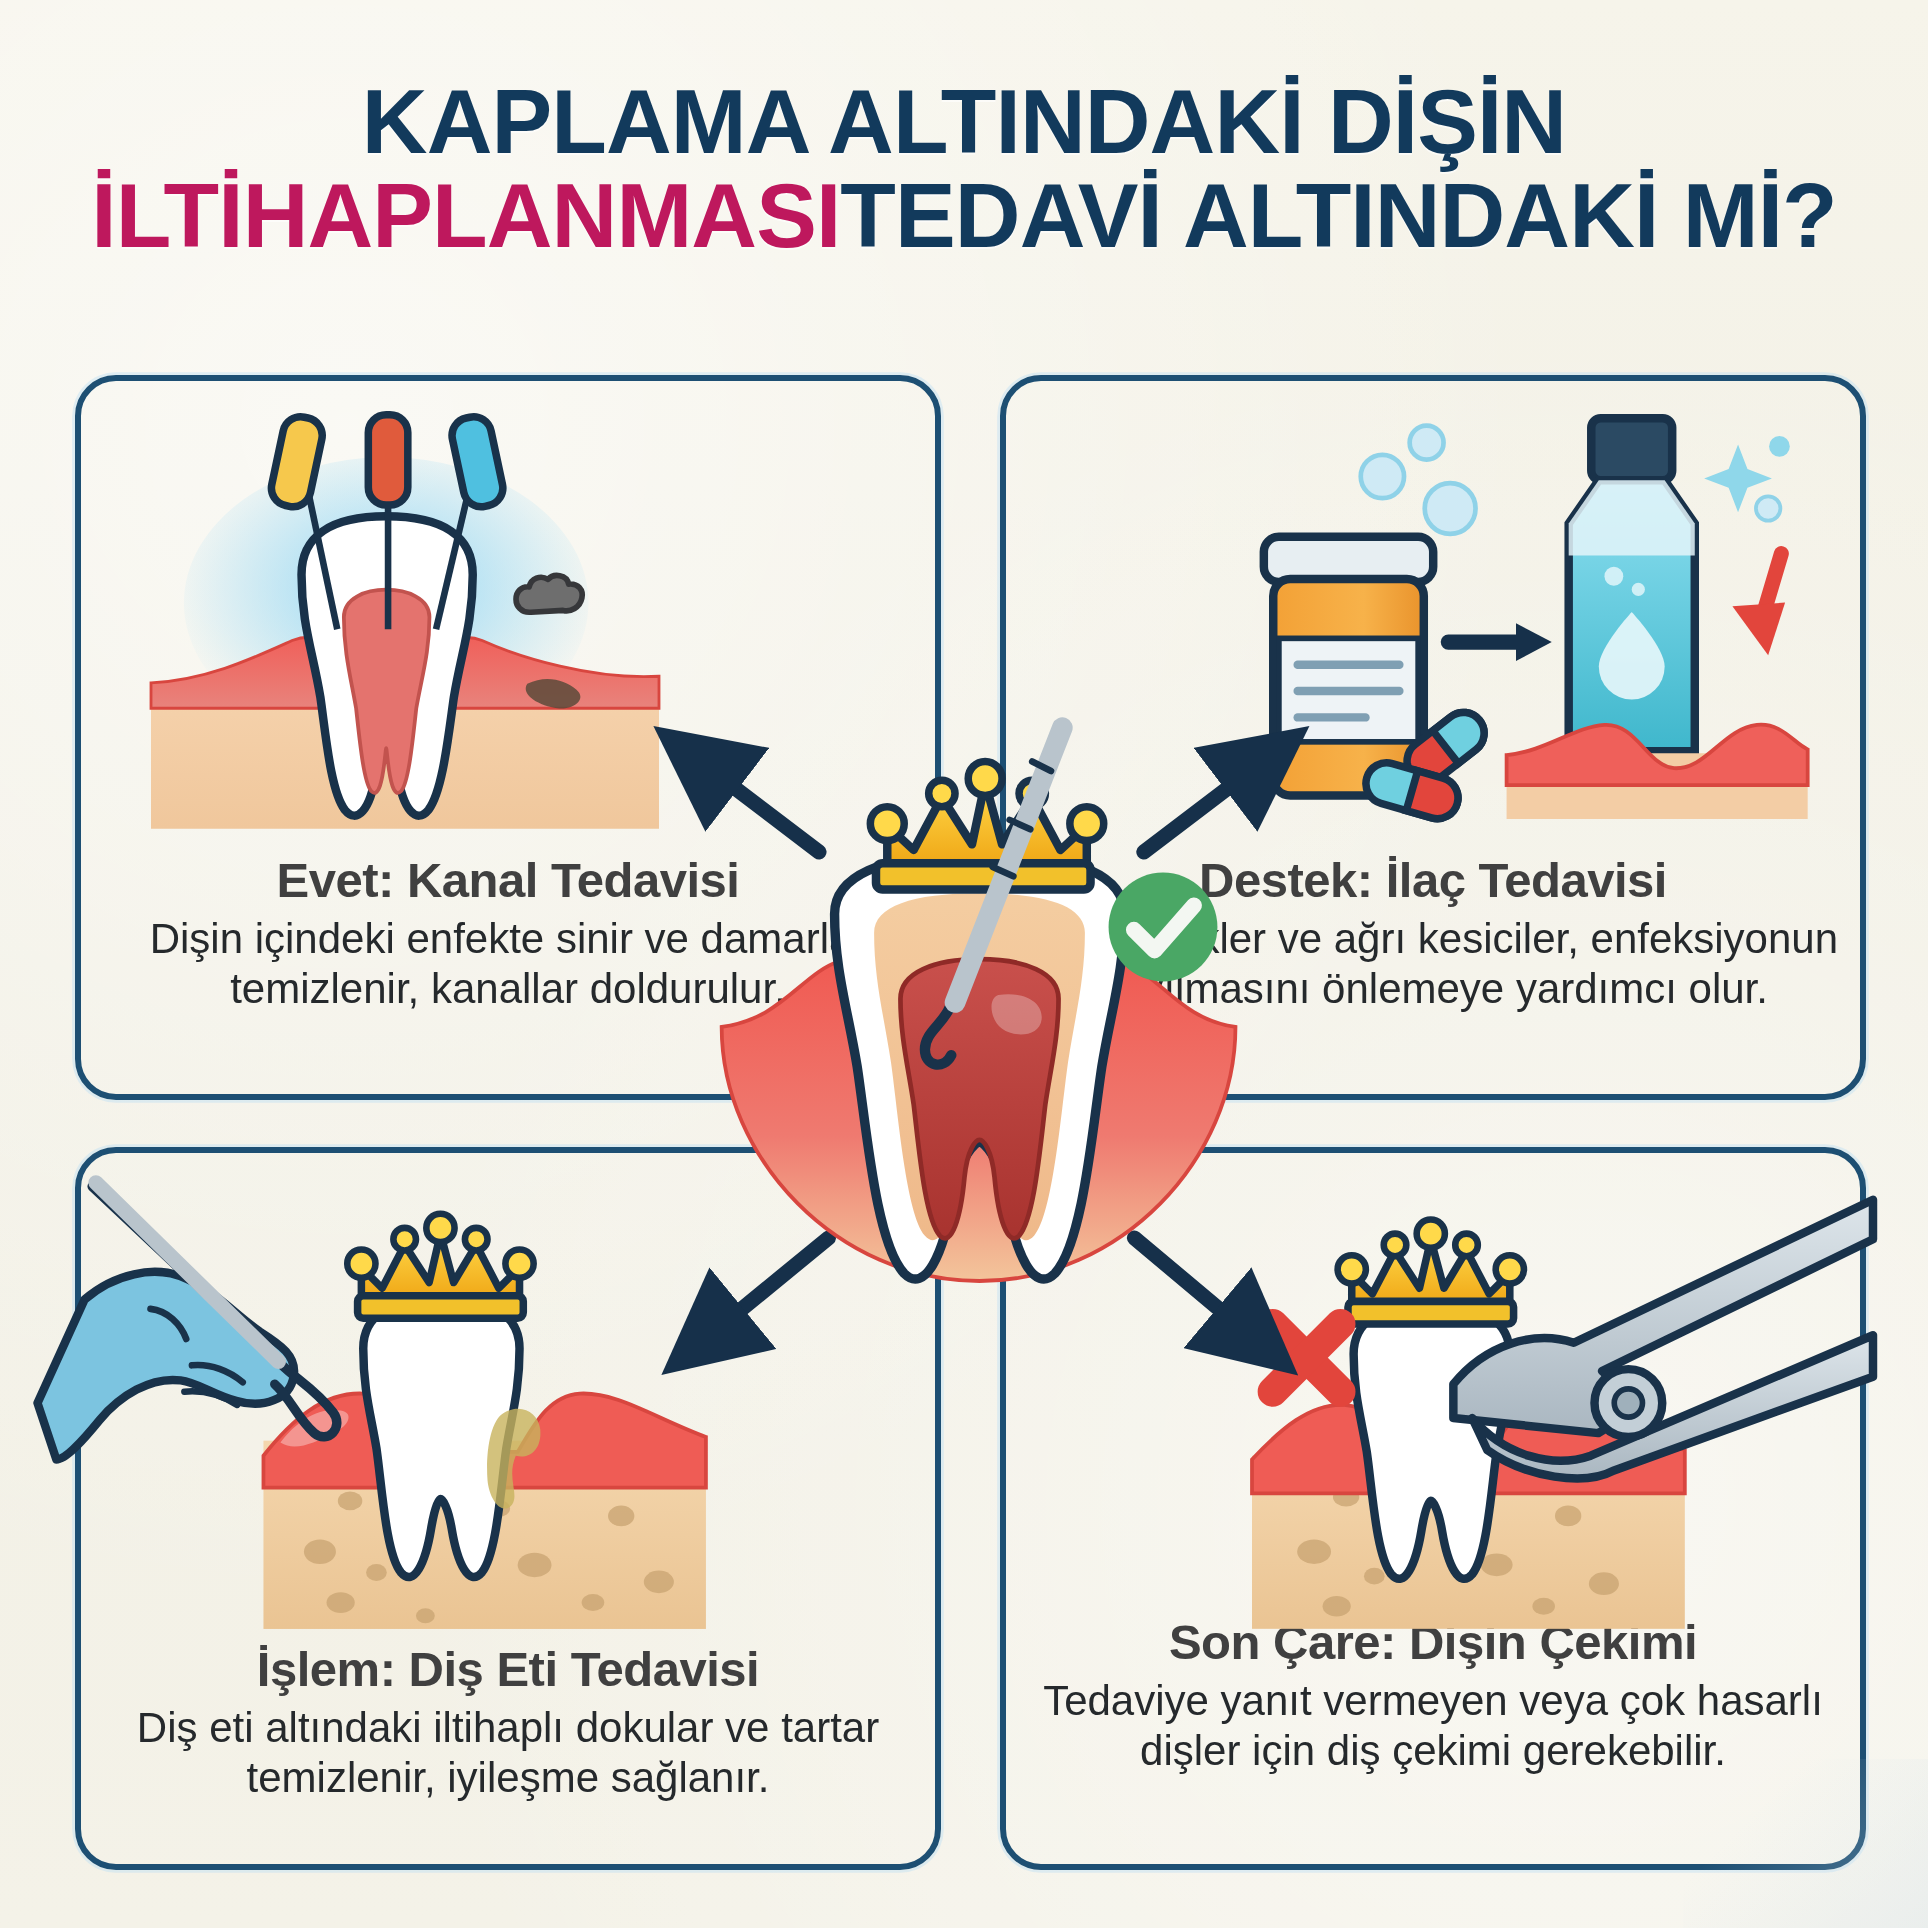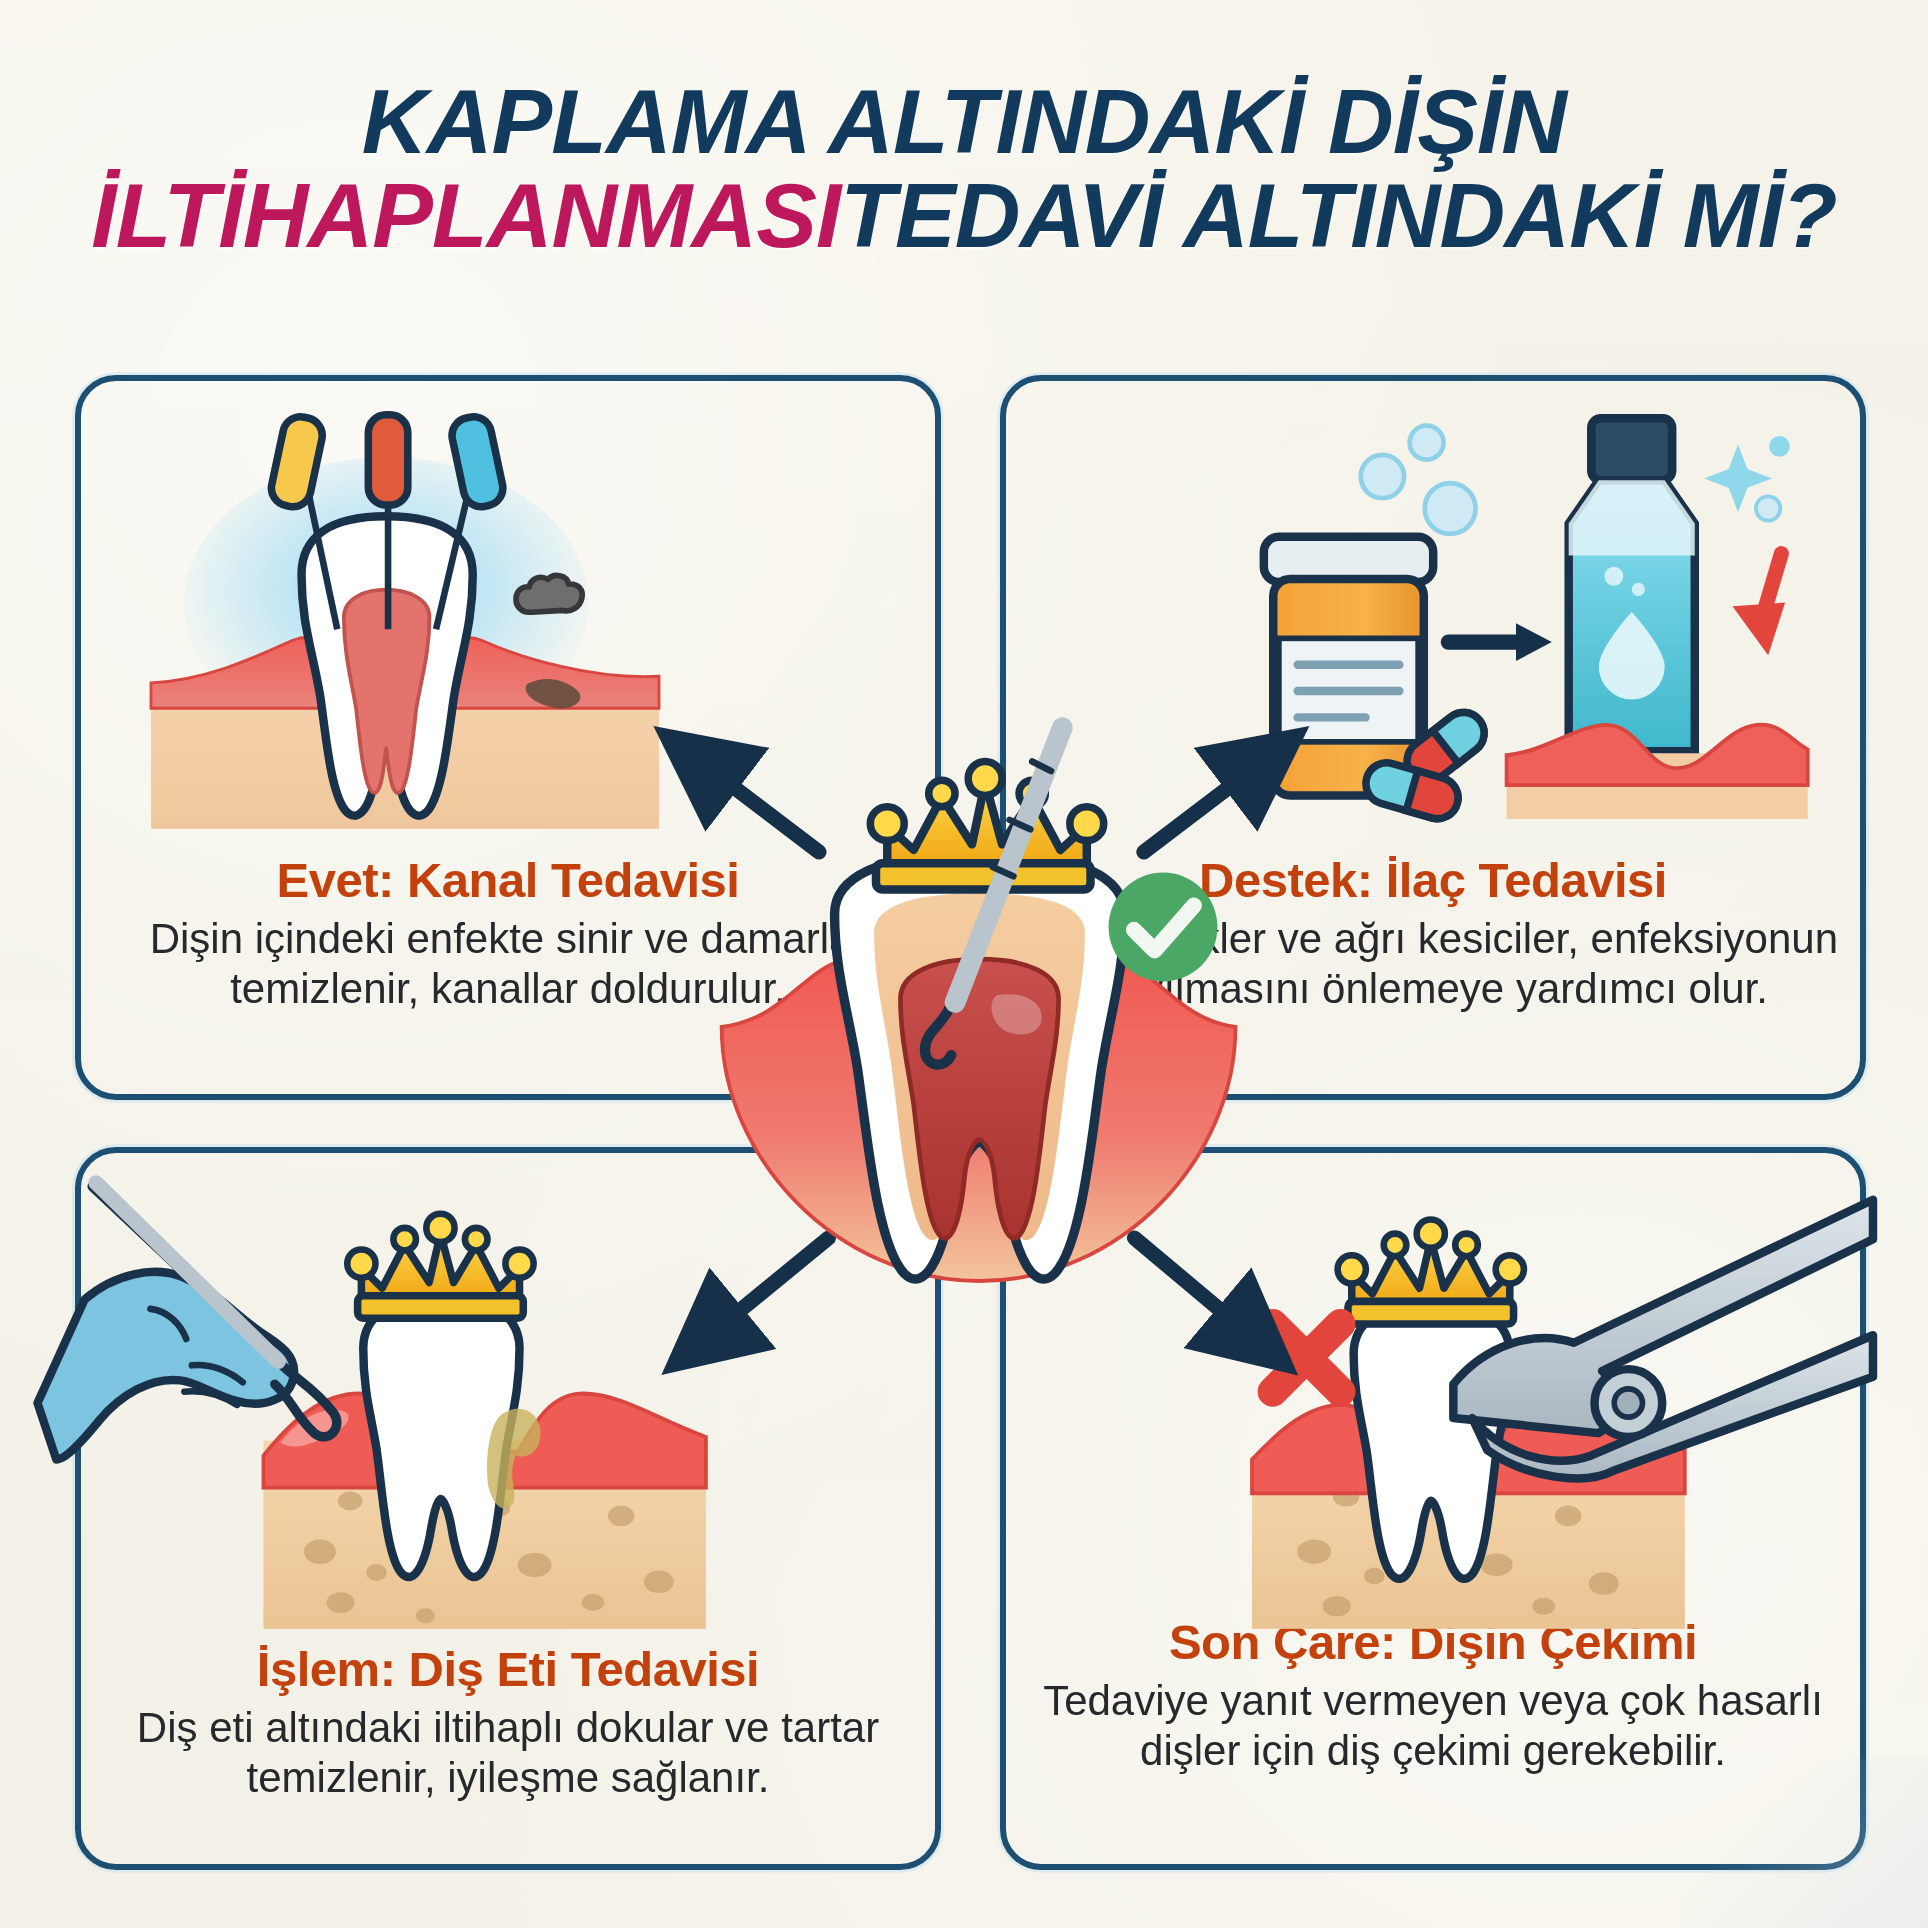--- a/index.html
+++ b/index.html
@@ -30,21 +30,20 @@
       linear-gradient(180deg,#f6f4ea 0%, #f2f0e5 50%, #f4f2e8 100%);
     pointer-events:none;
   }
 
   
   .title-wrap{
     position:absolute;
     top:75px; left:0; right:0;
     text-align:center;
     z-index:6;
-    font-style:italic;
   }
   .title-line{
     font-weight:800;
     font-size:91px;
     line-height:1.03;
     letter-spacing:-0.9px;
     color:#123a5c;
     text-shadow:0 1.9px 0 rgba(255,255,255,.6);
     white-space:nowrap;
   }
@@ -63,21 +62,21 @@
   .card.tl{ left:75px;  top:375px;  width:866px; height:725px; }
   .card.tr{ left:1000px;top:375px;  width:866px; height:725px; }
   .card.bl{ left:75px;  top:1147px; width:866px; height:723px; }
   .card.br{ left:1000px;top:1147px; width:866px; height:723px; }
 
   
   .txt{ position:absolute; width:100%; text-align:center; }
   .hdr{
     font-size:49px;
     font-weight:800;
-    color:#c2410c;
+    color:#404040;
     letter-spacing:-0.5px;
     margin:0 0 5.6px 0;
     white-space:nowrap;
   }
   .body{
     font-size:42px;
     line-height:1.19;
     color:#25292c;
     margin:0;
     padding:0 7.5px;

